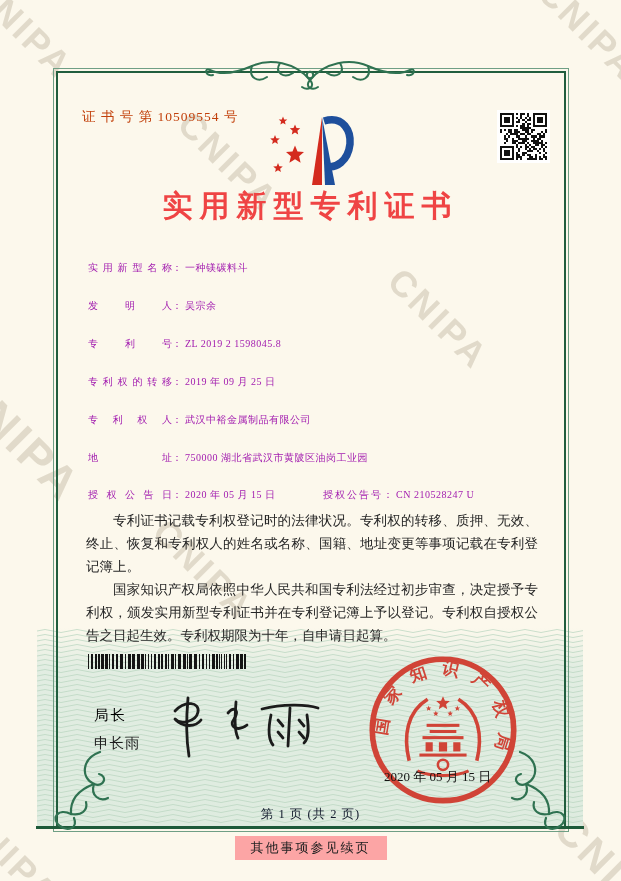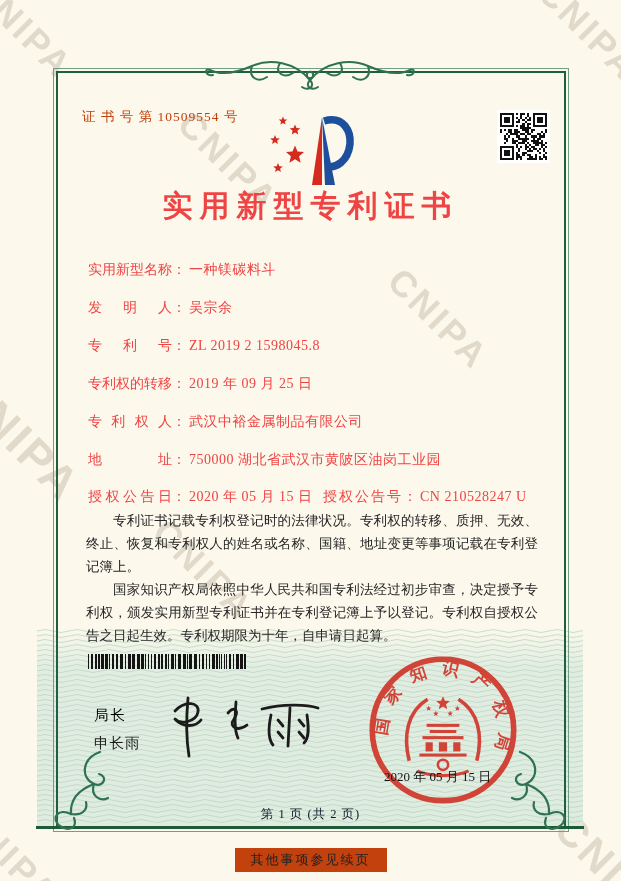--- a/index.html
+++ b/index.html
@@ -35,43 +35,43 @@
   
   #cert-no{left:82px;top:108px;font-size:13.5px;color:#c2410c;letter-spacing:1px;z-index:4;}
   #qr-bg{left:497px;top:110px;width:53px;height:53px;background:#fff;z-index:4;}
   #qr{left:500px;top:113px;width:47px;height:47px;z-index:5;}
   #logo{left:258px;top:106px;width:100px;height:84px;z-index:4;}
   #title{
     left:0;top:186px;width:621px;text-align:center;z-index:4;
     font-size:30px;font-weight:bold;letter-spacing:7px;color:#ef4444;
   }
   
-  .row{position:absolute;left:88px;width:460px;font-size:14px;color:#ef4444;z-index:4;white-space:nowrap;}
+  .row{position:absolute;left:88px;width:460px;font-size:10px;color:#a21caf;z-index:4;white-space:nowrap;}
   .lbl{
     display:inline-block;width:84px;vertical-align:top;
     text-align:justify;text-align-last:justify;text-justify:inter-character;
   }
   .colon{display:inline-block;}
   .val{display:inline-block;margin-left:3px;letter-spacing:.5px;}
   .pair2{position:absolute;left:235px;top:0;}
   .pair2 .lbl{width:auto;letter-spacing:2px;text-align-last:auto;}
   
   #notice{left:86px;top:509px;width:452px;z-index:4;}
   #notice p{margin:0;font-size:13.5px;line-height:23px;text-indent:2em;text-align:justify;color:#262626;}
   
   #barcode{left:88px;top:654px;width:164px;height:15px;z-index:4;}
   #signer-title{left:94px;top:706px;font-size:14.5px;color:#000000;z-index:4;letter-spacing:2px;}
   #signer-name{left:94px;top:734px;font-size:14.5px;color:#1d1d1d;z-index:4;letter-spacing:1px;text-align:center;}
   #signature{left:158px;top:686px;width:180px;height:80px;z-index:5;}
   #seal{left:366px;top:650px;width:154px;height:164px;z-index:5;opacity:.93;}
   #seal-date{left:384px;top:768px;width:136px;font-size:13px;color:#141414;z-index:6;white-space:nowrap;}
   #page-info{left:0;top:806px;width:621px;text-align:center;font-size:12.5px;color:#0f172a;z-index:4;letter-spacing:1px;}
   #footer-note{
-    left:0;right:0;top:836px;margin:12px auto;width:max-content;
-    background:#c2410c;padding:3px 16px;font-size:13px;color:#222;z-index:4;letter-spacing:2px;
+    left:0;right:0;top:836px;margin:0 auto;width:max-content;
+    background:#fca5a5;padding:3px 16px;font-size:13px;color:#222;z-index:4;letter-spacing:2px;
   }
   svg{display:block;}
 </style>
 </head>
 <body>
 
 <div class="wm" style="left:22px;top:28px;">CNIPA</div>
 <div class="wm" style="left:588px;top:30px;">CNIPA</div>
 <div class="wm" style="left:228px;top:162px;">CNIPA</div>
 <div class="wm" style="left:438px;top:319px;">CNIPA</div>

